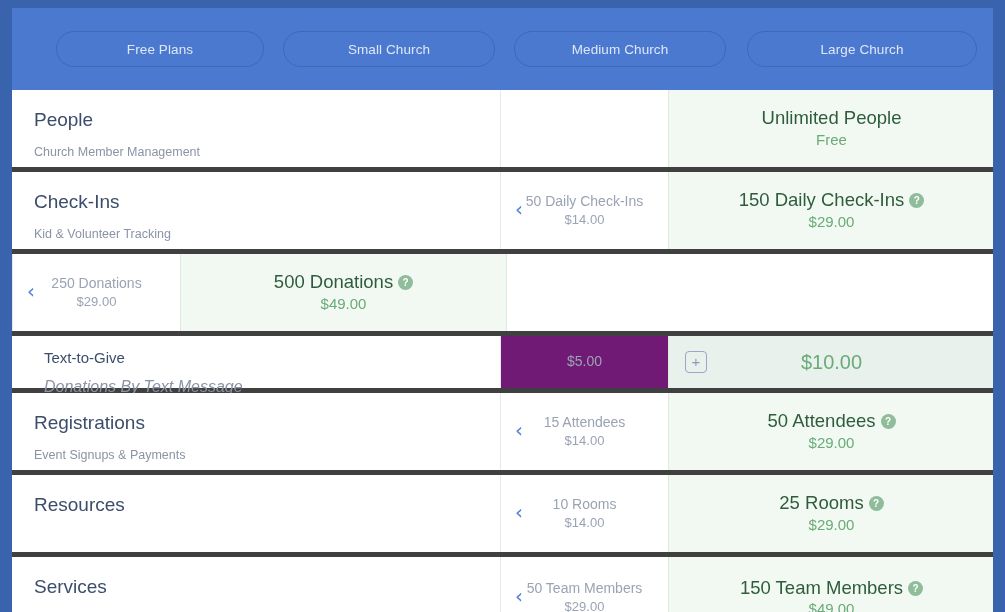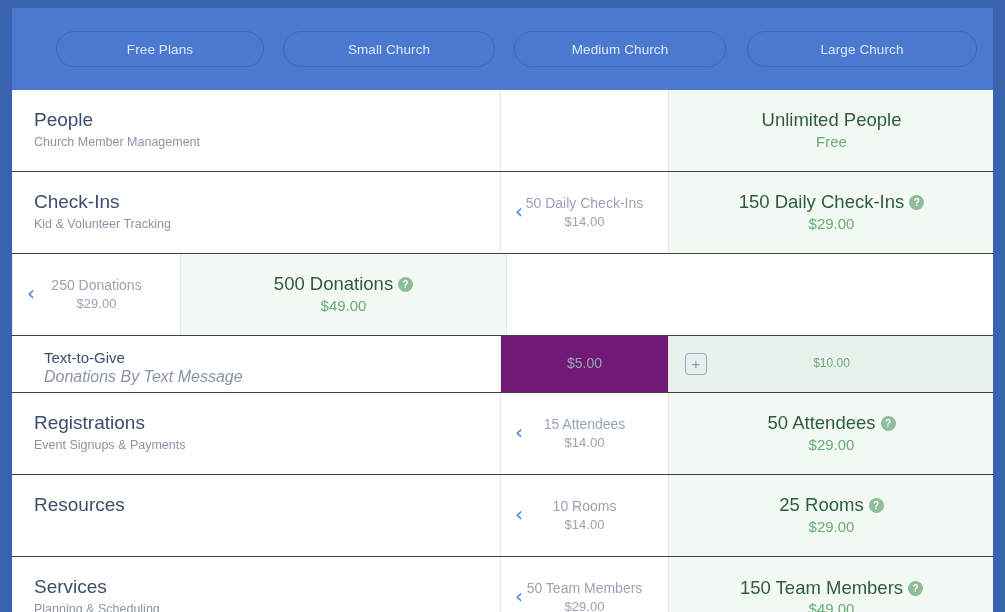--- a/index.html
+++ b/index.html
@@ -59,21 +59,21 @@
     width: 981px;
     height: 522px;
     background: #ffffff;
     overflow: hidden;
   }
 
   .prow {
     display: flex;
     align-items: stretch;
     width: 981px;
-    border-bottom: 1px solid #404040;
+    border-bottom: 5px solid #404040;
     background: #ffffff;
     position: relative;
   }
   .prow:last-child { border-bottom: none; }
 
   .prow.feature { height: 82px; }
   .prow.addon  { height: 57px; }
 
   
   .c-name  { width: 488px; flex: 0 0 488px; padding: 18px 0 0 22px; }
@@ -87,21 +87,21 @@
   .f-title {
     font-size: 19px;
     color: #3c4d6b;
     line-height: 24px;
     font-weight: 400;
   }
   .f-sub {
     font-size: 12.5px;
     color: #8a94a6;
     line-height: 18px;
-    margin-top: 1px;
+    margin-top: 11px;
   }
   .addon .c-name { padding: 12px 0 0 32px; }
   .addon .f-title { font-size: 15px; color: #3c4d6b; line-height: 20px; }
   .addon .f-sub   { font-size: 16px; color: #8a94a6; line-height: 16px; font-style: italic; }
 
   
   .cellbox {
     height: 100%;
     display: flex;
     align-items: center;
@@ -110,21 +110,21 @@
   }
   .valstack { text-align: center; line-height: 1.12; }
 
   .v-qty   { font-size: 14px; color: #9aa3b4; white-space: nowrap; }
   .v-price { font-size: 13px; color: #9aa3b4; margin-top: 3px; }
 
   .c-mid .v-qty   { font-size: 18.5px; color: #2f5c3c; }
   .c-mid .v-price { font-size: 15px; color: #6aab78; margin-top: 3px; }
 
   .addon .valstack .v-price { font-size: 14px; color: #9aa3b4; margin-top: 0; }
-  .addon .c-mid .valstack .v-price { font-size: 12px; color: #6aab78; }
+  .addon .c-mid .valstack .v-price { font-size: 20px; color: #6aab78; }
 
   
   .chev {
     position: absolute;
     font-size: 20px;
     color: #5383d6;
     line-height: 1;
     top: 50%;
     transform: translateY(-60%);
     cursor: pointer;

